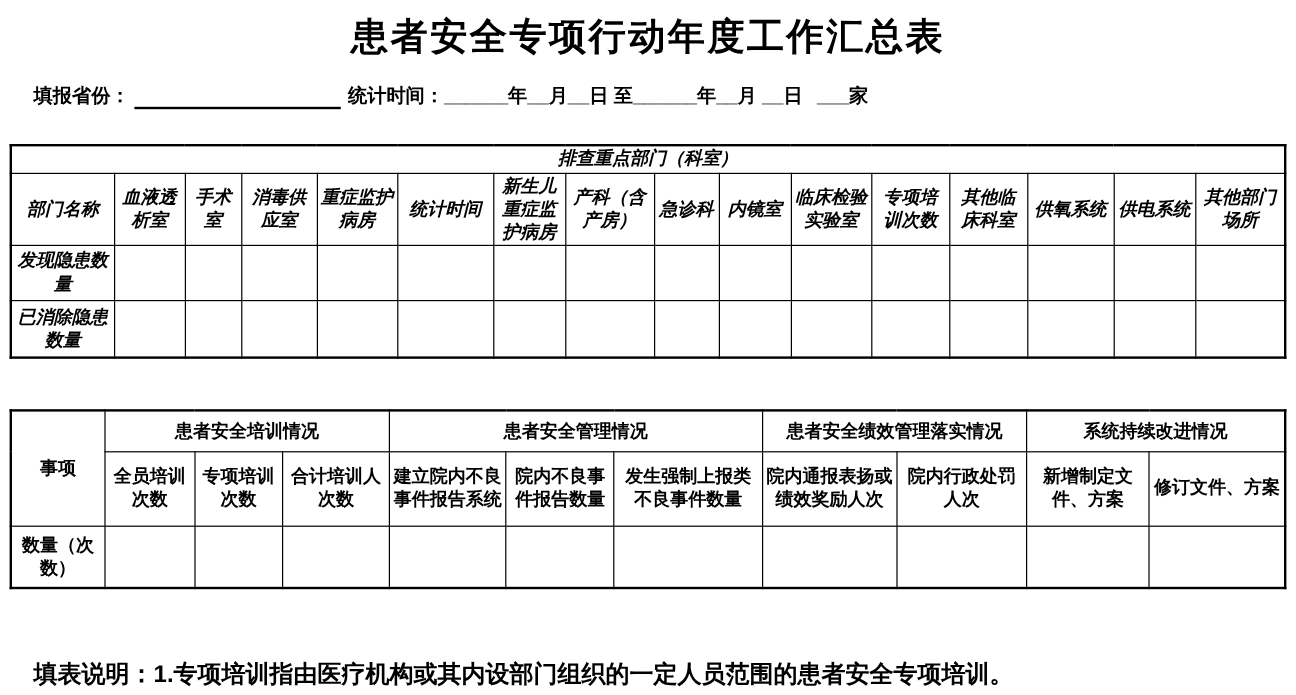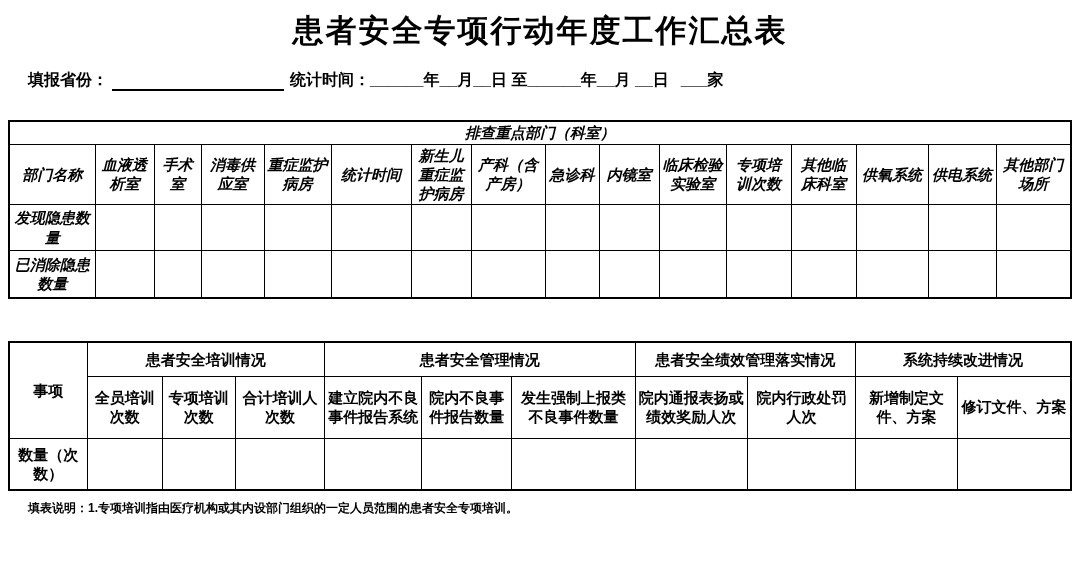--- a/index.html
+++ b/index.html
@@ -63,24 +63,24 @@
     vertical-align: middle;
     font-size: 15px;
     font-weight: 700;
     padding: 1px 3px;
     line-height: 1.28;
     overflow: hidden;
   }
   .span-header { font-size: 15px; }
   .notes {
     position: absolute;
-    top: 496px;
+    top: 550px;
     left: 28px;
     right: 20px;
-    font-size: 12px;
+    font-size: 20px;
     line-height: 25px;
   }
   .note-line2 { padding-left: 82px; }
 </style>
 </head>
 <body>
 
 <div class="page">
 
   <h1 class="title">患者安全专项行动年度工作汇总表</h1>

